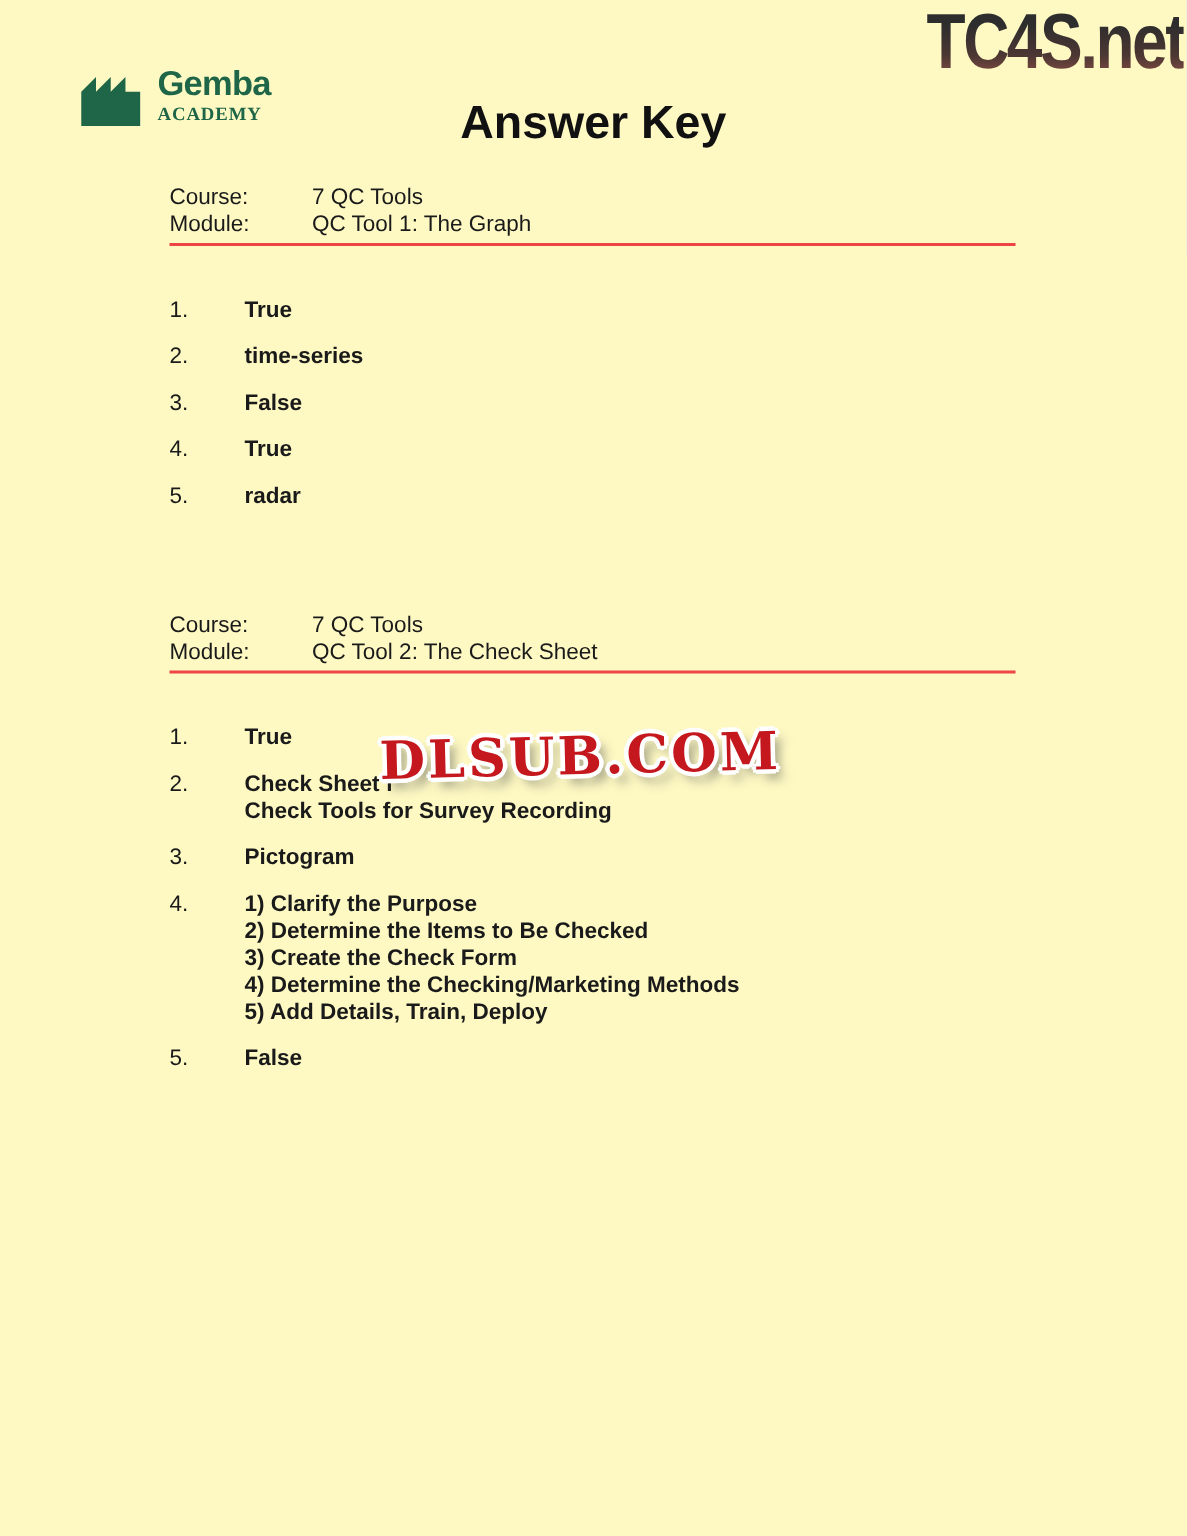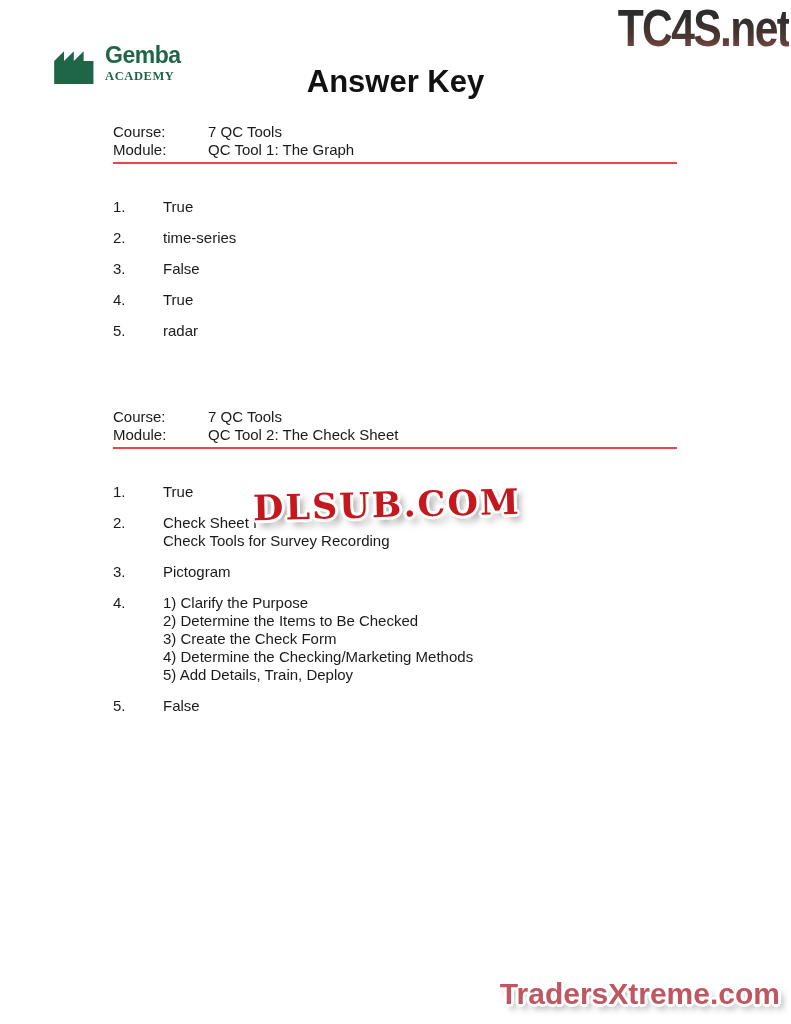--- a/index.html
+++ b/index.html
@@ -1,20 +1,20 @@
 <!DOCTYPE html>
 <html><head>
 <meta charset="utf-8">
 <style>
   * { margin:0; padding:0; box-sizing:border-box; }
   html,body { background:#e8e8e8; }
   body { font-family:"Liberation Sans", sans-serif; }
   .page {
     position:relative; width:791px; height:1024px;
-    background:#ffffff; margin:0 auto; overflow:hidden;
+    background:#fef9c3; margin:0 auto; overflow:hidden;
     color:#1a1a1a;
   }
 
   
   .logo { position:absolute; left:52px; top:44px; display:flex; align-items:flex-start; gap:5px; }
   .logo svg { display:block; margin-top:4px; }
   .logo-text { line-height:1; }
   .logo-brand { font-size:23px; font-weight:bold; color:#1e6647; letter-spacing:-0.5px; }
   .logo-sub { font-size:12.5px; font-weight:bold; color:#1e6647; letter-spacing:0.6px; margin-top:3px;font-family:Liberation Serif, serif; }
 
@@ -65,21 +65,21 @@
   .sec-2 { top:408px; }
 
   .sec-header { border-bottom:2px solid #ef4444; padding-bottom:3px; }
   .hrow { display:flex; line-height:18px; }
   .hlabel { width:95px; flex:0 0 95px; }
   .hval { flex:1; }
 
   .answers { margin-top:34px; }
   .answer { display:flex; margin-bottom:13px; }
   .answer .num { width:50px; flex:0 0 50px; line-height:18px; }
-  .answer .atext { flex:1; }
+  .answer .atext { flex:1;font-weight:bold; }
   .answer .para { line-height:18px; white-space:pre-line; }
   .answer .para:last-child { margin-bottom:0; }
 </style>
 </head>
 <body>
 
 <div class="page">
 
   <div class="logo">
     <span>
@@ -187,15 +187,14 @@
         <span class="num">5.</span>
         <div class="atext">
             <div class="para">False</div>
           </div>
       </div>
     </div>
   </div>
 
   <div class="wm-dlsub">DLSUB.COM</div>
 
-  <div class="wm-traders">TradersXtreme.com</div>
 
 </div>
 
 </body></html>

